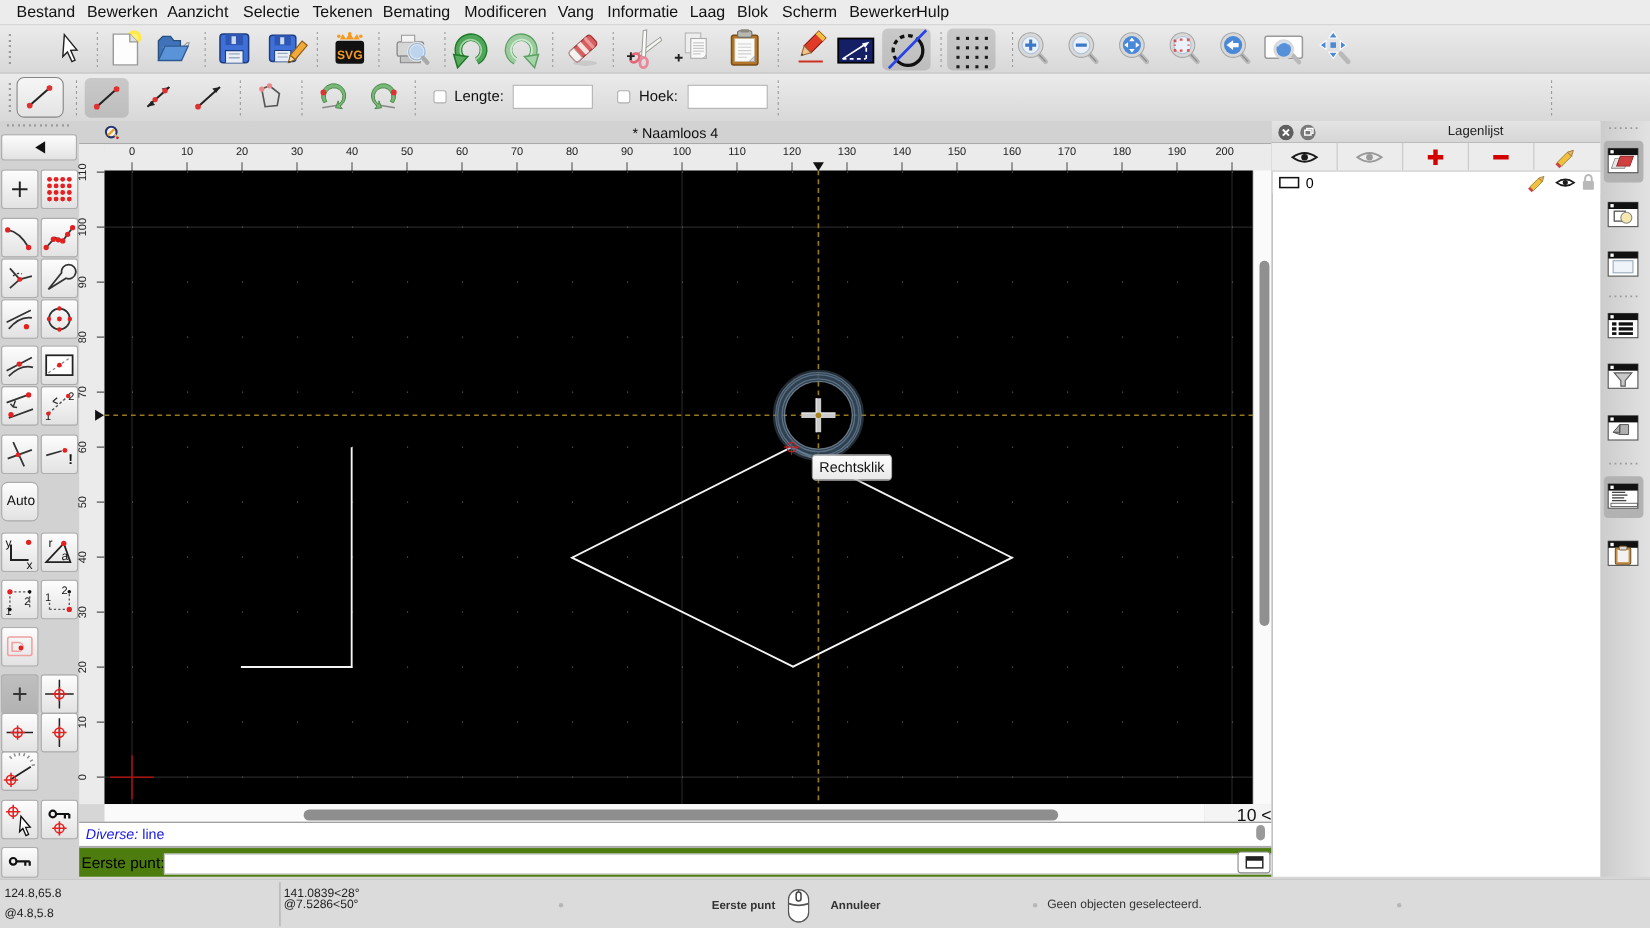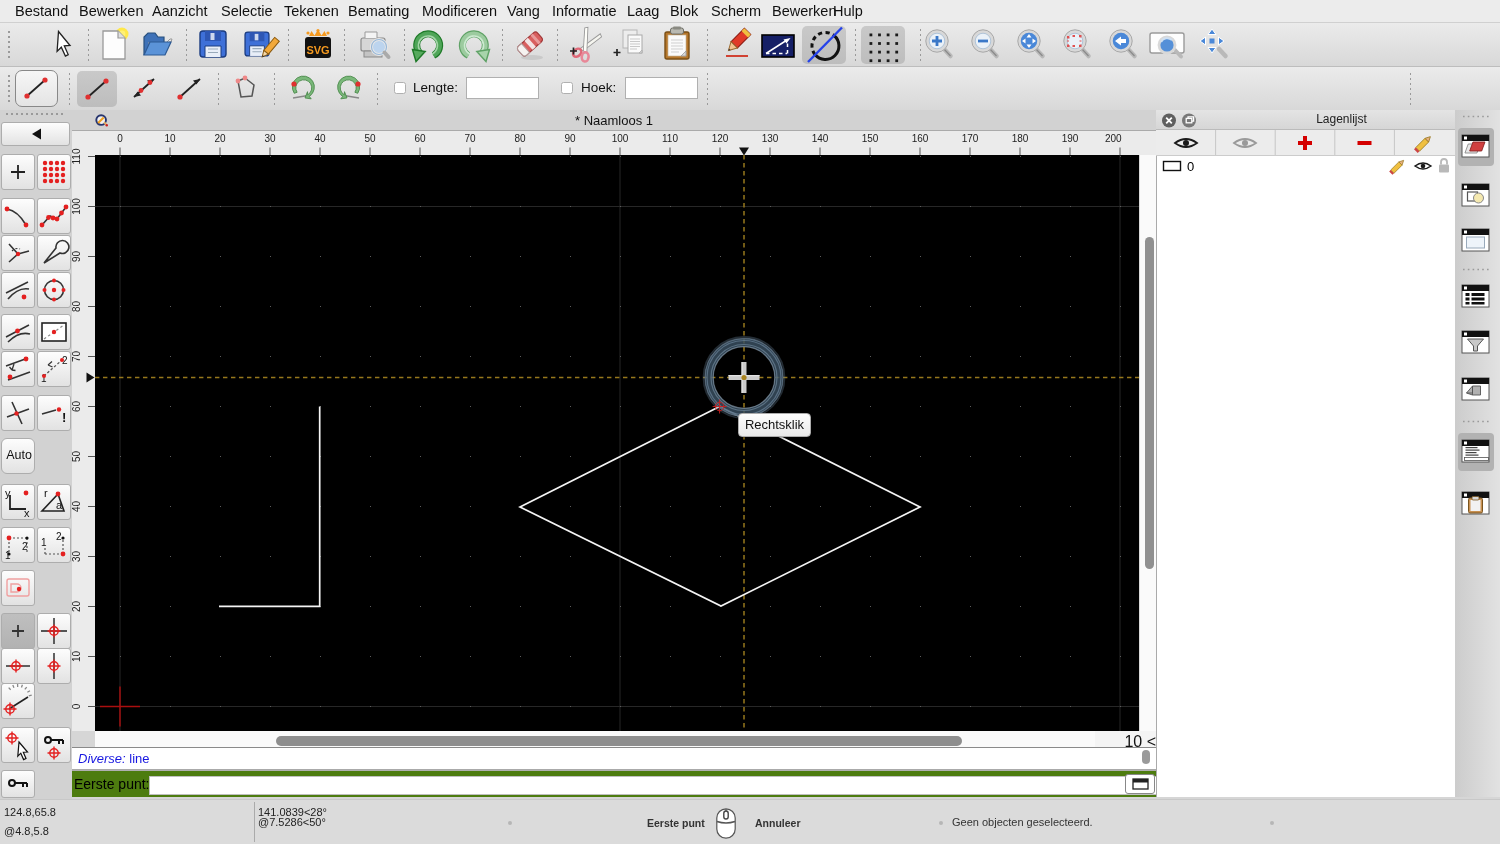--- a/index.html
+++ b/index.html
@@ -530,21 +530,21 @@
       </svg></div>
   </div>
 <div id="tabbar">
     <svg width="14" height="13" style="position:absolute;left:23px;top:3.5px;" viewBox="0 0 16 15">
 <circle cx="7" cy="7" r="5.6" fill="#f0f0f0" stroke="#27356e" stroke-width="2.2"></circle>
 <path d="M3.5 10.5 10 4" stroke="#f0a020" stroke-width="2.4"></path>
 <path d="M10.5 9.5l2.5 3" stroke="#e8b060" stroke-width="2.2"></path>
 <circle cx="13.5" cy="13" r="1.4" fill="#cc2222"></circle>
 </svg>
   </div>
-<div id="tabtitle">* Naamloos 1</div>
+<div id="tabtitle">* Naamloos 4</div>
 <div id="corner"></div>
 <div id="hruler">
     <span class="rnum" style="left:10px;top:2px;width:30px;text-align:center;position:absolute;">0</span>
     <span class="rnum" style="left:60px;top:2px;width:30px;text-align:center;position:absolute;">10</span>
     <span class="rnum" style="left:110px;top:2px;width:30px;text-align:center;position:absolute;">20</span>
     <span class="rnum" style="left:160px;top:2px;width:30px;text-align:center;position:absolute;">30</span>
     <span class="rnum" style="left:210px;top:2px;width:30px;text-align:center;position:absolute;">40</span>
     <span class="rnum" style="left:260px;top:2px;width:30px;text-align:center;position:absolute;">50</span>
     <span class="rnum" style="left:310px;top:2px;width:30px;text-align:center;position:absolute;">60</span>
     <span class="rnum" style="left:360px;top:2px;width:30px;text-align:center;position:absolute;">70</span>

